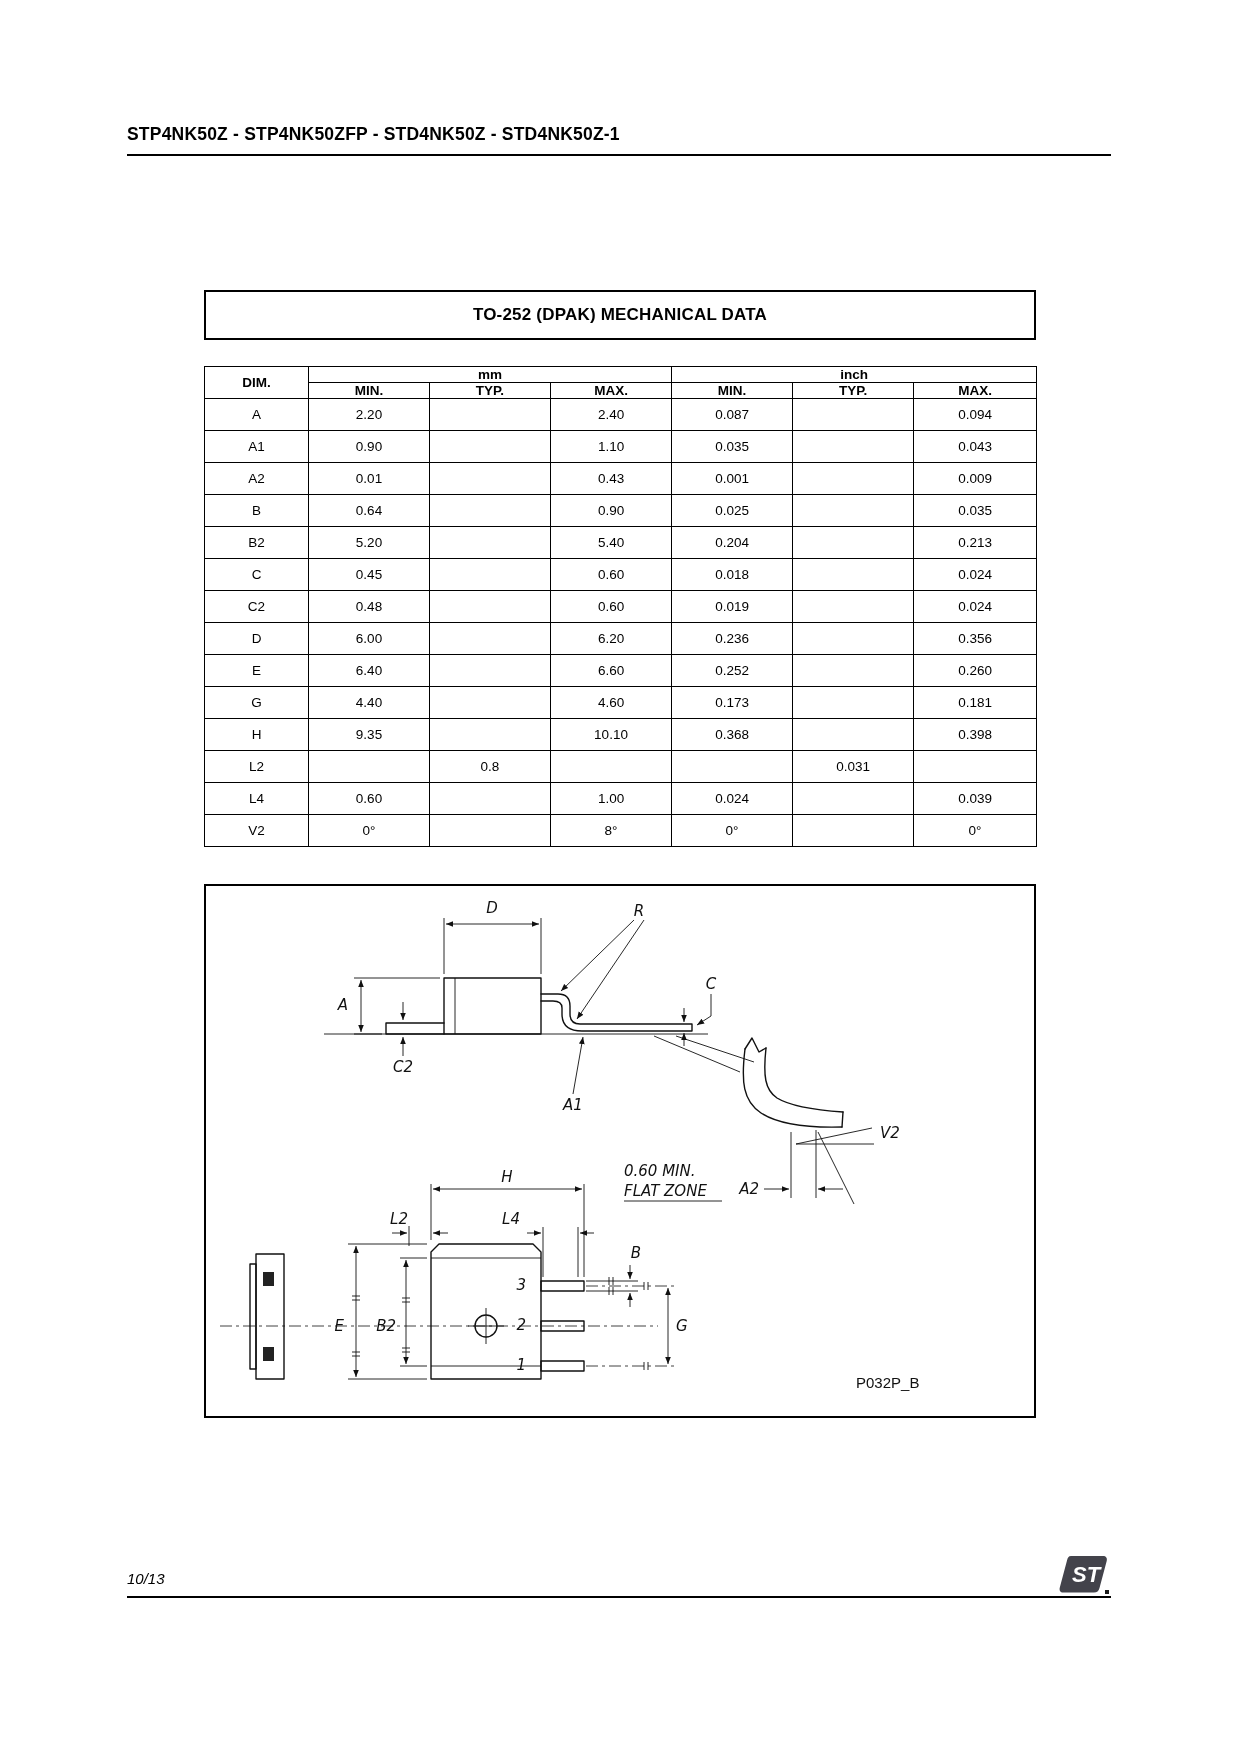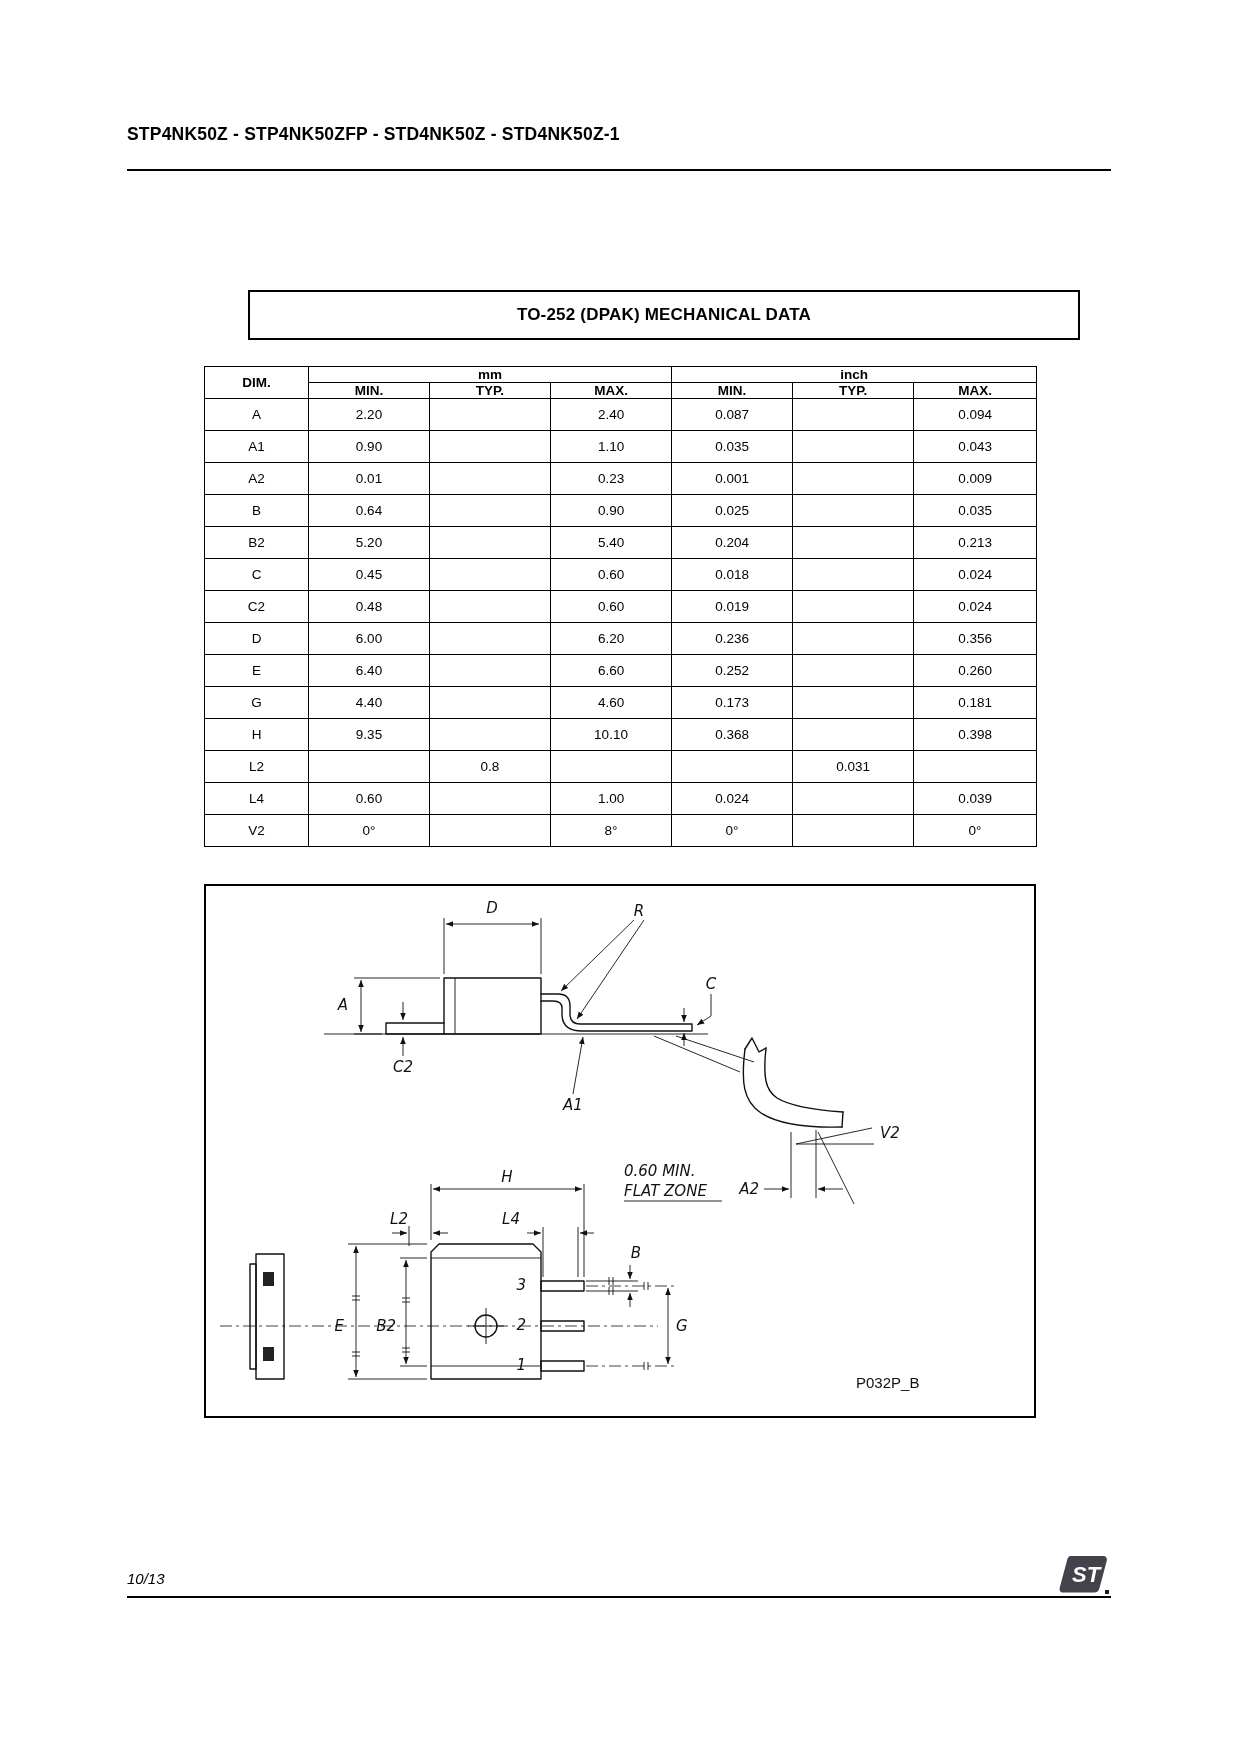--- a/index.html
+++ b/index.html
@@ -3,27 +3,27 @@
 <meta charset="utf-8">
 <style>
   * { margin:0; padding:0; box-sizing:border-box; }
   html,body { background:#ffffff; }
   .page {
     position:relative; width:1240px; height:1754px; background:#fff;
     font-family:"Liberation Sans", sans-serif; color:#000; overflow:hidden;
   }
   .header {
     position:absolute; left:127px; top:124px; width:984px;
-    border-bottom:2px solid #000; padding-bottom:24px;
+    border-bottom:2px solid #000; padding-bottom:9px;
   }
   .header h1 { font-size:17.5px; font-weight:bold; letter-spacing:.2px; }
   .title-box {
     position:absolute; left:204px; top:290px; width:832px; height:50px;
     border:2px solid #000; display:flex; align-items:center; justify-content:center;
-    font-size:17px; font-weight:bold; letter-spacing:.2px;margin-left:44px;
+    font-size:17px; font-weight:bold; letter-spacing:.2px;
   }
   .mech-table {
     position:absolute; left:204px; top:366px; width:832px;
     border-collapse:collapse; table-layout:fixed; font-size:13.5px;
   }
   .mech-table th, .mech-table td {
     border:1px solid #000; text-align:center; padding:0 6px; vertical-align:middle;
   }
   .mech-table thead th { font-weight:bold; height:14px; }
   .mech-table td { height:32px; font-weight:normal; }
@@ -101,21 +101,21 @@
           <td></td>
           <td>1.10</td>
           <td>0.035</td>
           <td></td>
           <td>0.043</td>
         </tr>
         <tr>
           <td>A2</td>
           <td>0.01</td>
           <td></td>
-          <td>0.23</td>
+          <td>0.43</td>
           <td>0.001</td>
           <td></td>
           <td>0.009</td>
         </tr>
         <tr>
           <td>B</td>
           <td>0.64</td>
           <td></td>
           <td>0.90</td>
           <td>0.025</td>

